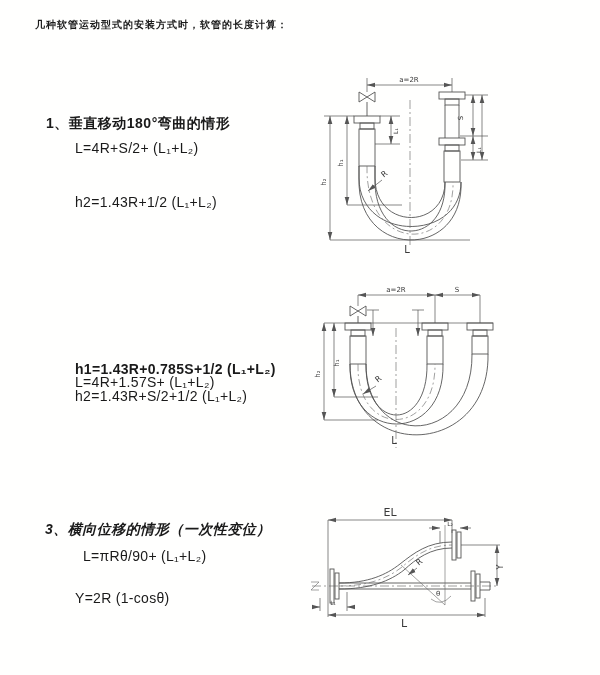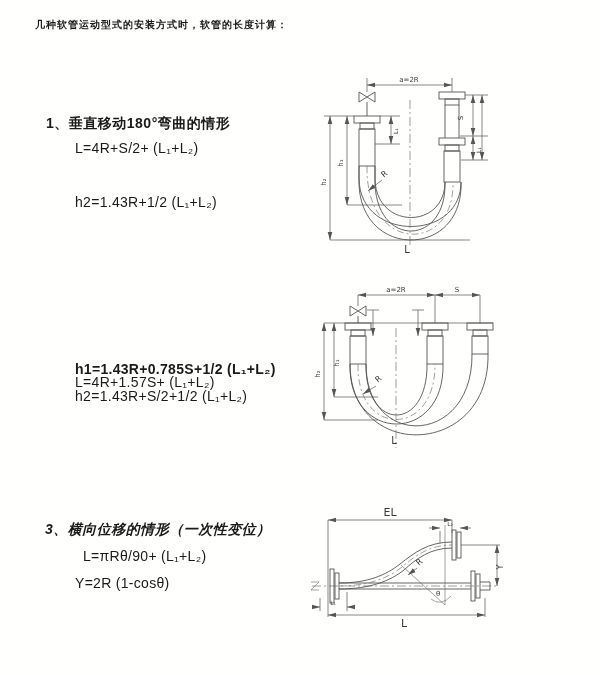--- a/index.html
+++ b/index.html
@@ -41,21 +41,21 @@
   <div class="sec-heading" style="left:46px; top:115px;">1、垂直移动180°弯曲的情形</div>
   <div class="formula" style="left:75px; top:140px;">L=4R+S/2+ (L₁+L₂)</div>
   <div class="formula" style="left:75px; top:194px;">h2=1.43R+1/2 (L₁+L₂)</div>
 
   <div class="formula" style="left:75px; top:334px;margin-top:40px;">L=4R+1.57S+ (L₁+L₂)</div>
   <div class="formula" style="left:75px; top:361px;font-weight:bold;">h1=1.43R+0.785S+1/2 (L₁+L₂)</div>
   <div class="formula" style="left:75px; top:388px;">h2=1.43R+S/2+1/2 (L₁+L₂)</div>
 
   <div class="sec-heading" style="left:45px; top:521px;font-style:italic;">3、横向位移的情形（一次性变位）</div>
   <div class="formula" style="left:75px; top:548px;margin-left:8px;">L=πRθ/90+ (L₁+L₂)</div>
-  <div class="formula" style="left:75px; top:575px;">Y=2R (1-cosθ)</div>
+  <div class="formula" style="left:75px; top:590px;">Y=2R (1-cosθ)</div>
 
   <svg style="left:310px; top:70px;" width="290" height="200" viewBox="0 0 290 200">
     <defs>
       <marker id="a1" markerWidth="9" markerHeight="7" refX="8" refY="3" orient="auto-start-reverse" markerUnits="userSpaceOnUse">
         <path d="M0,0.7 L8,3 L0,5.3 Z" fill="#555"></path>
       </marker>
       <pattern id="hz1" width="3.5" height="3.5" patternUnits="userSpaceOnUse">
         <path d="M0,0L3.5,3.5M3.5,0L0,3.5" stroke="#8d8d8d" stroke-width="0.5"></path>
       </pattern>
     </defs>

